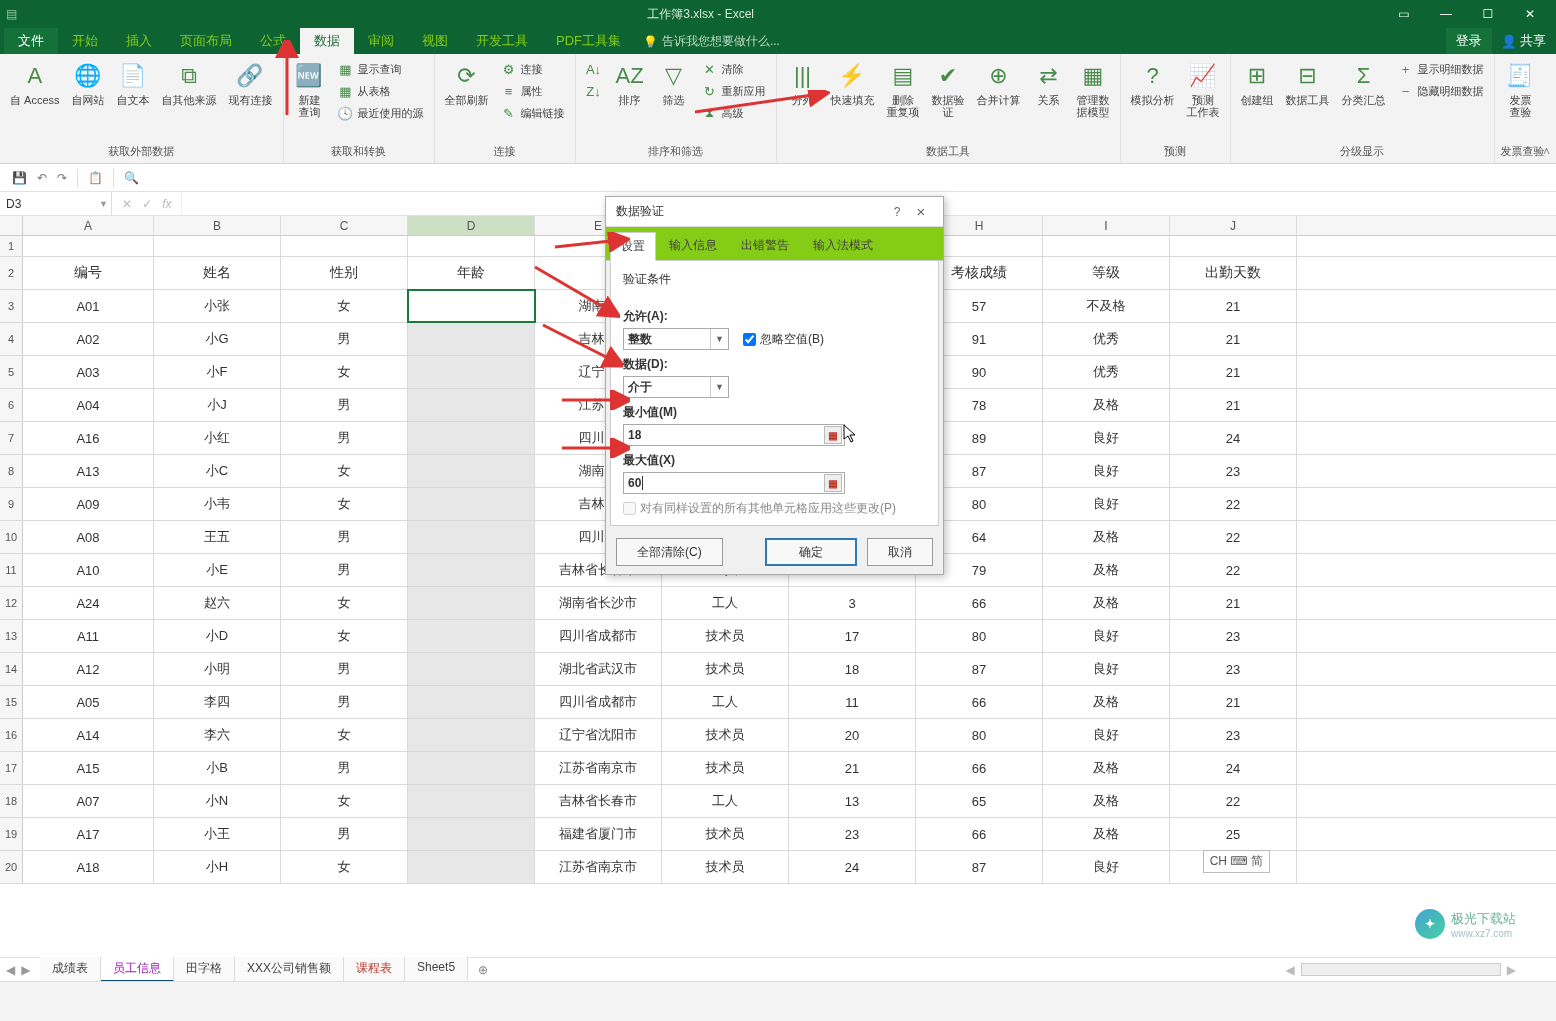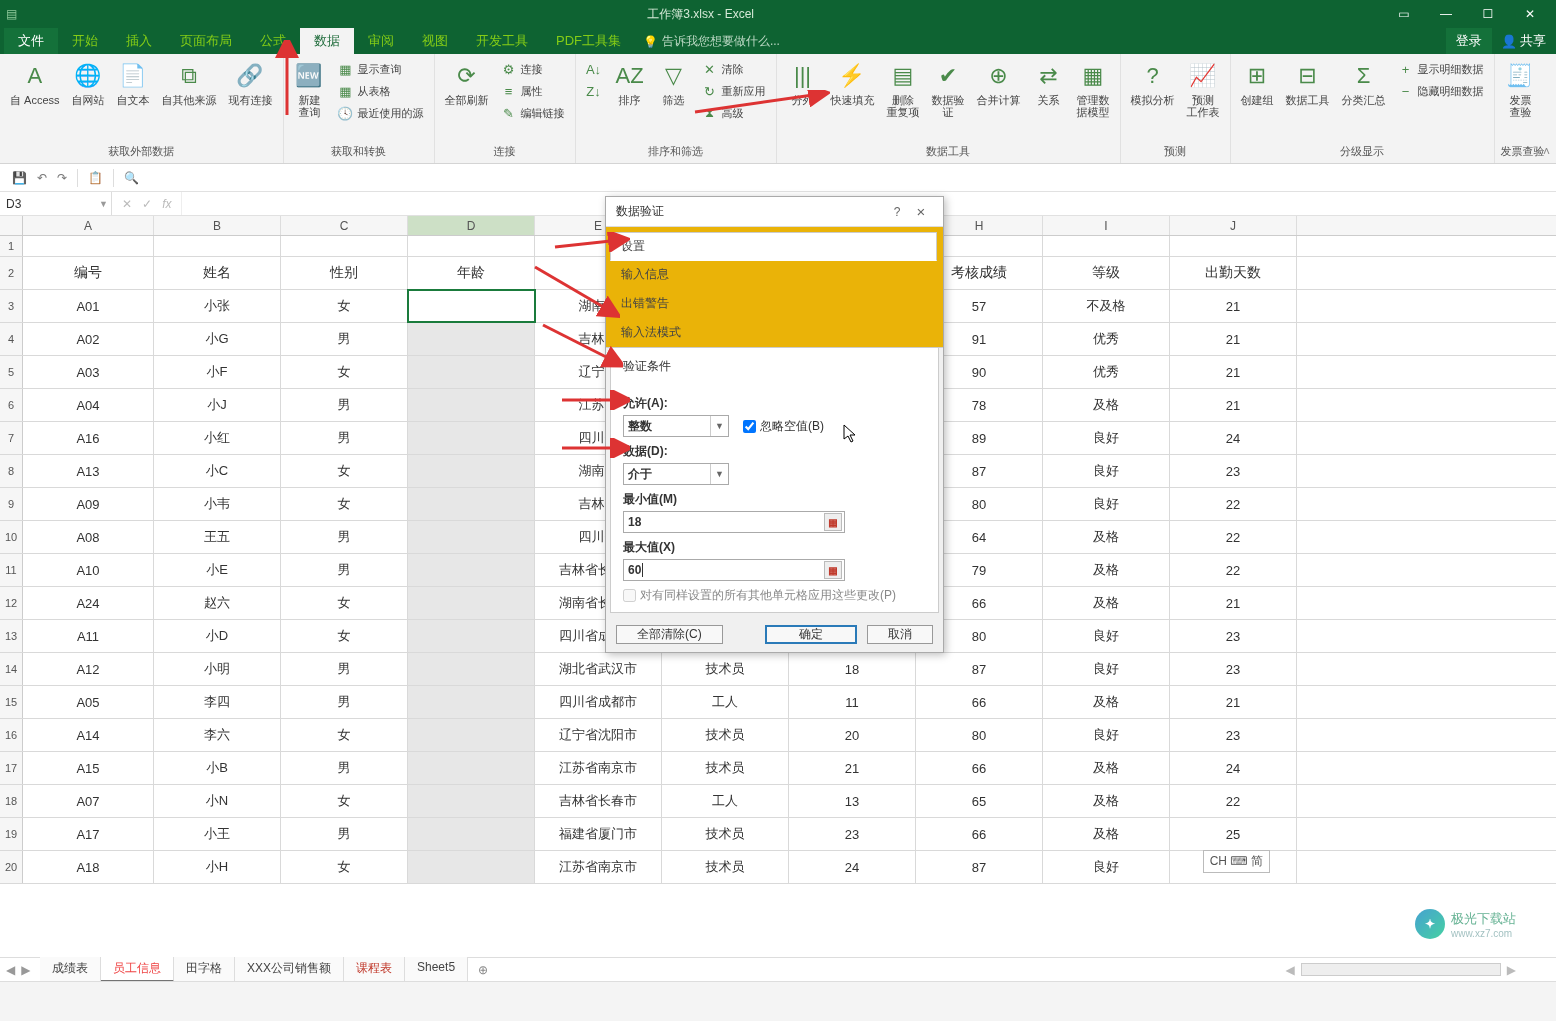--- a/index.html
+++ b/index.html
@@ -60,51 +60,51 @@
 .cell { border-right:1px solid #d9d9d9; display:flex; align-items:center; justify-content:center; font-size:13px; color:#333; padding:0 4px;}
 .colA { width:131px;} .colB{width:127px;} .colC{width:127px;} .colD{width:127px;} .colE{width:127px;} .colF{width:127px;} .colG{width:127px;} .colH{width:127px;} .colI{width:127px;} .colJ{width:127px;}
 .hdrrow .cell { font-weight: normal; background:#fff; }
 .sel-col { background:#e7e7e7; }
 .active-cell { outline:2px solid #1a7b3c; outline-offset:-1px; background:#fff !important; }
 
 
 .sheettabs { position:absolute; bottom:40px; left:0; right:0; height:24px; background:#fff; border-top:1px solid #ddd; display:flex; align-items:center; padding-left:40px; font-size:12px;}
 .sheettabs .nav { position:absolute; left:6px; display:flex; gap:6px; color:#999;}
 .sheettab { padding:3px 12px; border-right:1px solid #ddd; cursor:pointer; color:#444; background:#fafafa;}
-.sheettab.active { background:#fff; border-bottom:2px solid #737373; color:#ef4444;}
+.sheettab.active { background:#fff; border-bottom:2px solid #0c4a6e; color:#a21caf;}
 .sheettab.red { color:#c0392b; }
 .addsheet { padding:3px 10px; color:#888; cursor:pointer;}
 .sheet-scroll { margin-left:auto; margin-right:40px; display:flex; align-items:center; gap:6px; color:#bbb;}
 
 
 .statusbar { position:absolute; bottom:0; left:0; right:0; height:40px; background:#f4f4f4; border-top:1px solid #ddd; display:flex; align-items:center; padding:0 10px;}
 
 
 .dialog { position:absolute; top:196px; left:605px; width:339px; background:#f0f0f0; border:1px solid #aaa; box-shadow:2px 2px 8px rgba(0,0,0,0.25); z-index:50; }
 .dlg-title { height:30px; display:flex; align-items:center; padding:0 10px; background:#fff; border-bottom:1px solid #ddd;}
 .dlg-title .t { flex:1; font-size:12px; color:#333;}
 .dlg-title .help { width:24px; text-align:center; color:#666; cursor:pointer;}
 .dlg-title .close { width:24px; text-align:center; color:#666; cursor:pointer; font-size:15px;}
-.dlg-tabs { display:flex; background:#eab308; padding:4px 4px 0 4px; border-bottom:1px solid #ccc;flex-direction:column;}
+.dlg-tabs { display:flex; background:#84cc16; padding:4px 4px 0 4px; border-bottom:1px solid #ccc;}
 .dlg-tab { padding:5px 10px; font-size:12px; border:1px solid transparent; cursor:pointer; color:#444; margin-right:2px;}
 .dlg-tab.active { border:1px solid #ccc; border-bottom:1px solid #fff; background:#fff; position:relative; top:1px;}
 .dlg-body { background:#fff; padding:10px 12px 8px; margin:0 4px 4px 4px; border:1px solid #ccc; border-top:none;}
 .fieldset-lbl { font-size:12px; color:#333; margin-bottom:20px;}
 .form-row { margin-bottom:6px;font-weight:bold;}
 .form-row label { font-size:12px; color:#333; display:block; margin-bottom:3px;}
 .combo { height:22px; border:1px solid #aaa; background:#fff; display:flex; align-items:center; padding:0 4px; width:106px; position:relative;}
 .combo .dd { position:absolute; right:0; top:0; width:18px; height:100%; border-left:1px solid #ccc; display:flex;align-items:center;justify-content:center; color:#666; font-size:9px; cursor:pointer;}
 .txt-input { height:22px; border:1px solid #aaa; background:#fff; display:flex; align-items:center; padding:0 4px; width:222px; position:relative;}
 .txt-input .picker { position:absolute; right:2px; top:1px; width:18px; height:18px; border:1px solid #bbb; background:#eee; display:flex;align-items:center;justify-content:center; cursor:pointer; font-size:10px; color:#c0392b;}
 .inline-check { display:flex; align-items:center; gap:4px; font-size:12px;}
 .inline-check input { width:13px; height:13px;}
 .dlg-row-top { display:flex; gap:14px; align-items:flex-end;}
 .dlg-check-apply { font-size:12px; color:#888; display:flex; align-items:center; gap:4px; margin-top:6px;}
 .dlg-footer { display:flex; gap:10px; padding:8px 10px; background:#f0f0f0; align-items:center;}
-.dlg-btn { height:19px; padding:0 20px; border:1px solid #999; background:#f8f8f8; cursor:pointer; font-size:12px; display:flex;align-items:center;justify-content:center;}
+.dlg-btn { height:28px; padding:0 20px; border:1px solid #999; background:#f8f8f8; cursor:pointer; font-size:12px; display:flex;align-items:center;justify-content:center;}
 .dlg-btn.primary { border:2px solid #2a7ab8; padding:0 32px;}
 .dlg-footer .spacer { flex:1; }
 
 
 .arrow { position:absolute; z-index:60; pointer-events:none; }
 
 
 .cursor { position:absolute; z-index:70; pointer-events:none; font-size:16px; color:#000;}
 
 

